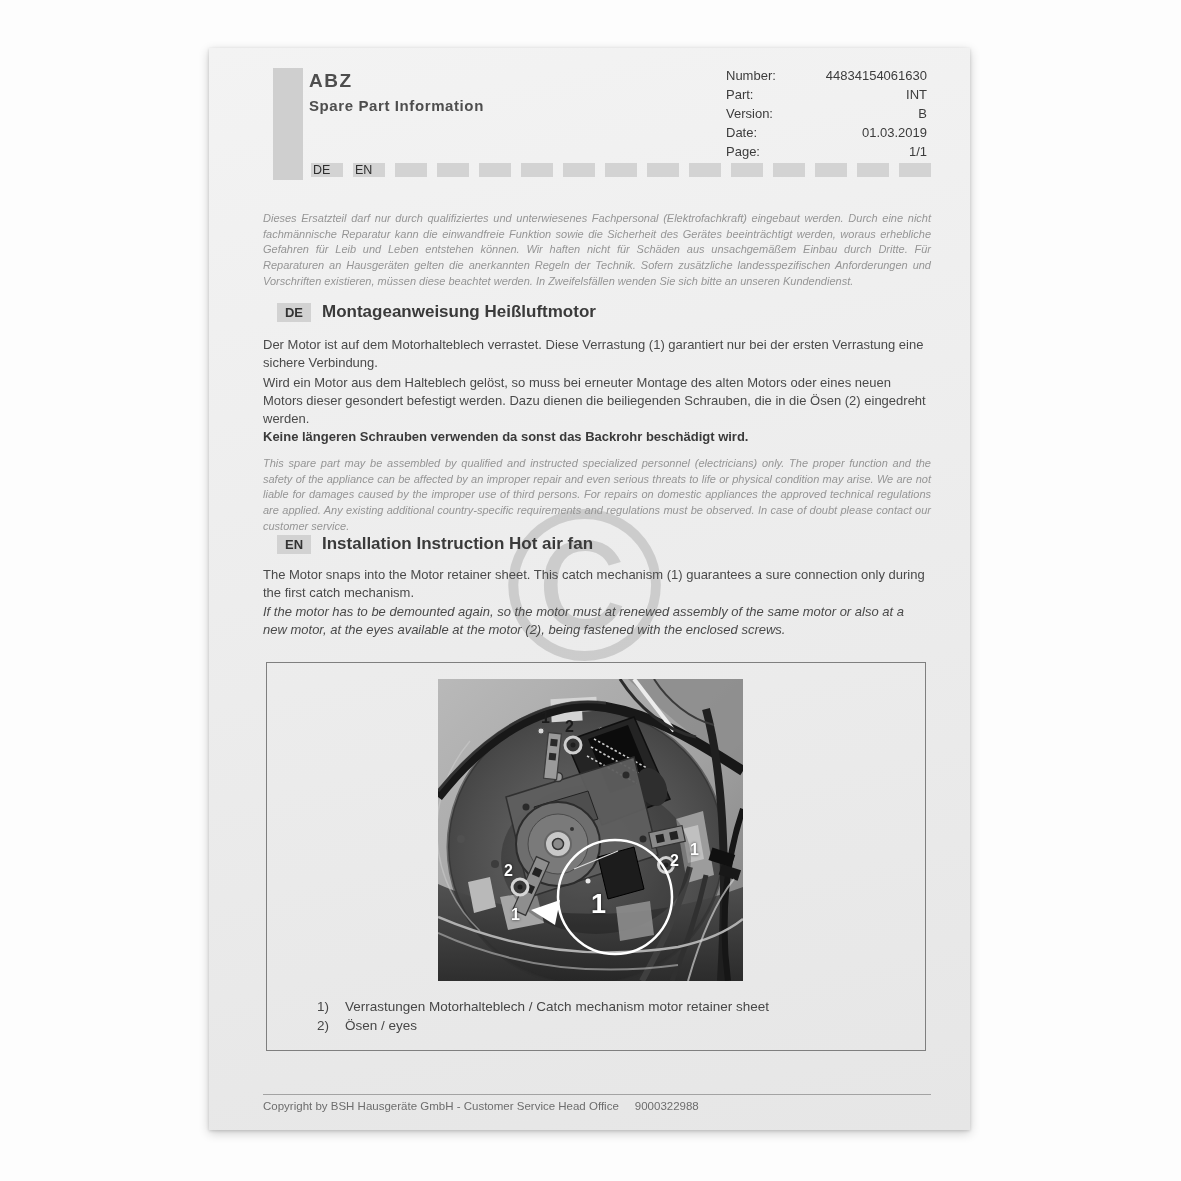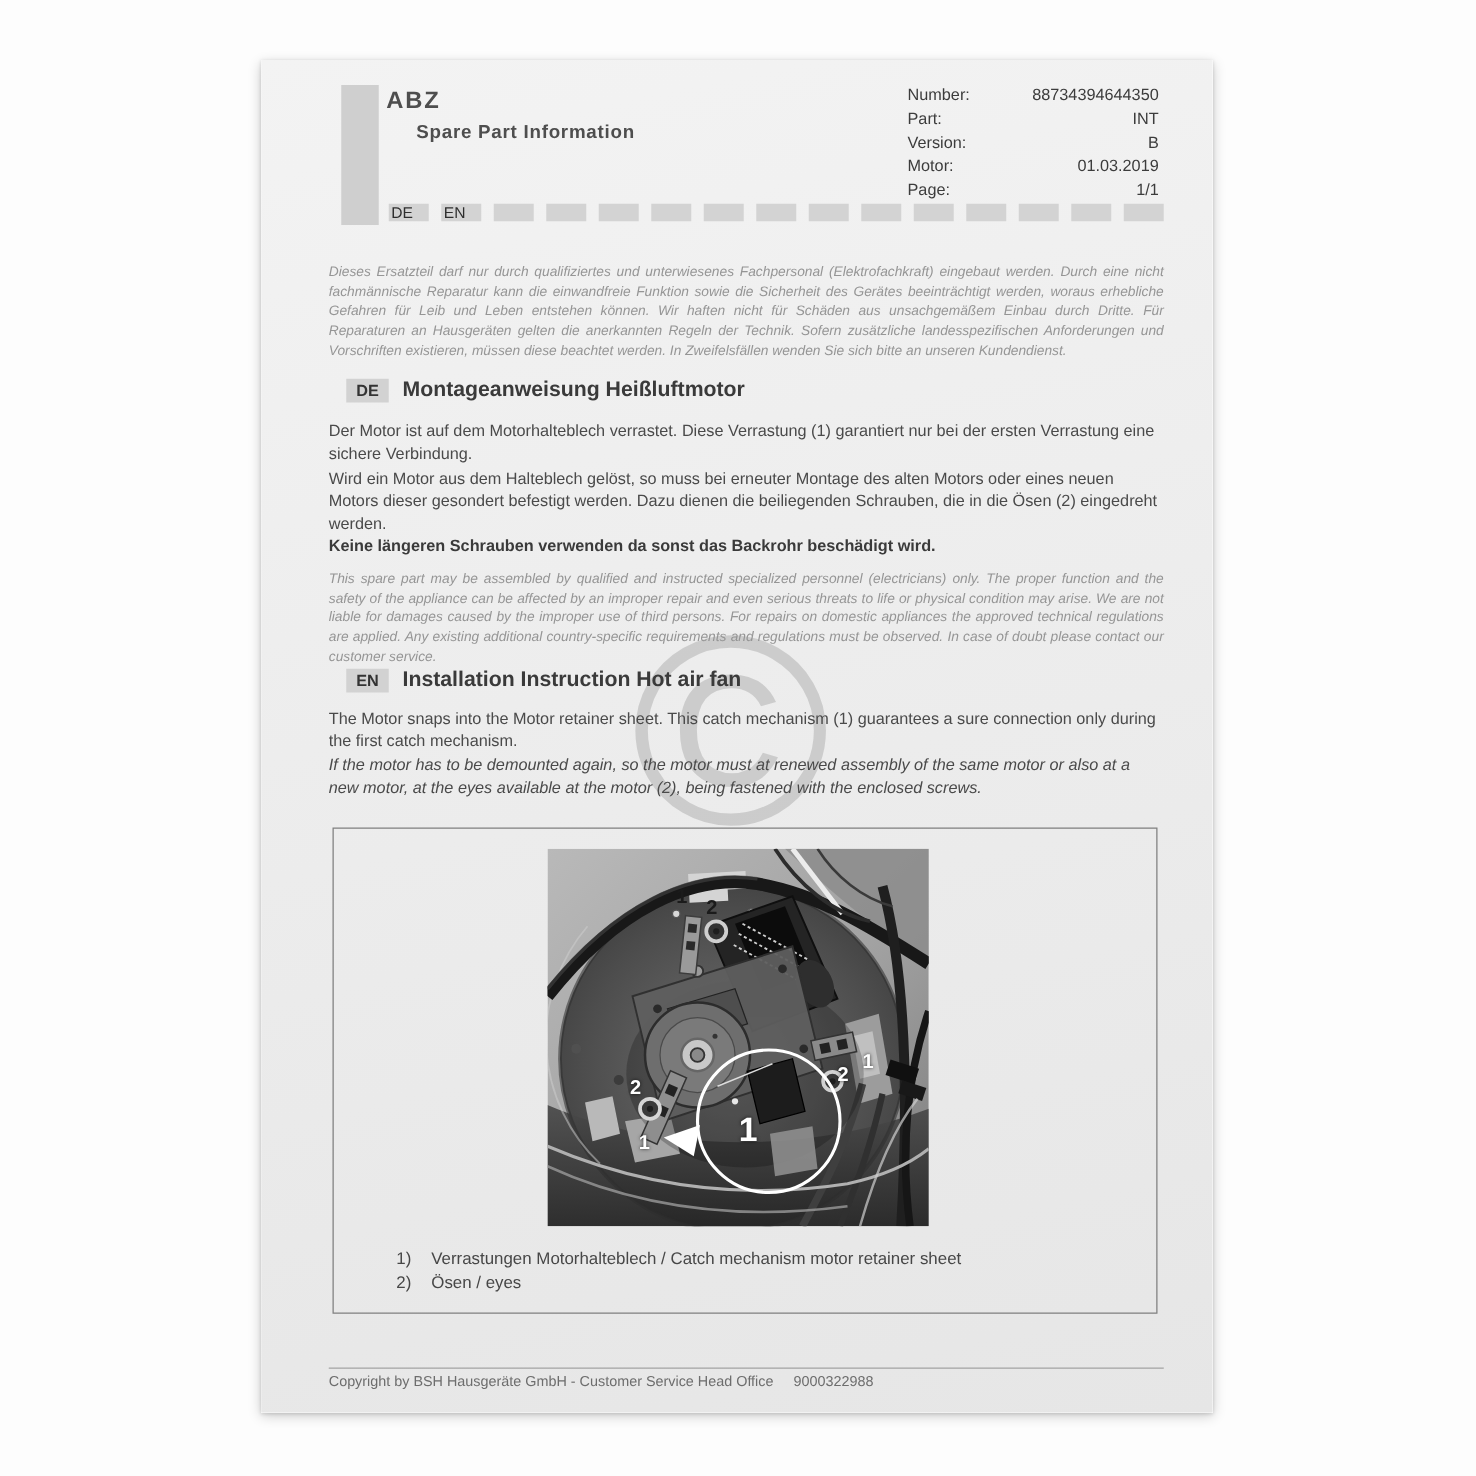--- a/index.html
+++ b/index.html
@@ -13,21 +13,21 @@
 
   .watermark { position:absolute; left:296px; top:428px; width:230px; height:230px;
     font-size:216px; line-height:216px; color:#8a8a8a; opacity:0.32; z-index:1;
     font-family:"Liberation Sans",sans-serif; user-select:none; }
 
   .layer { position:absolute; z-index:2; }
 
   
   .logo-bar { left:64px; top:20px; width:30px; height:112px; background:#cfcfcf; }
   .brand-title { left:100px; top:22px; font-size:19px; font-weight:bold; color:#4e4e4e; letter-spacing:1.5px; }
-  .brand-subtitle { left:100px; top:49px; font-size:15px; font-weight:bold; color:#4e4e4e; letter-spacing:0.6px;margin-left:24px; }
+  .brand-subtitle { left:100px; top:49px; font-size:15px; font-weight:bold; color:#4e4e4e; letter-spacing:0.6px; }
   .meta { left:517px; top:20px; width:201px; }
   .meta-row { display:flex; justify-content:space-between; height:19px; font-size:13px; color:#3c3c3c; }
   .tabs { left:102px; top:115px; display:flex; gap:10px; }
   .tab-cell { width:32px; height:14px; background:#d3d3d3; font-size:12.5px; line-height:14px;
     color:#2e2e2e; padding-left:2px; }
 
   
   .tblock { left:54px; width:668px; color:#4a4a4a; font-size:13px; line-height:18px; }
   .disc { font-size:11px; line-height:15.7px; color:#959595; text-align:justify;font-style:italic; }
   .warn { font-weight:bold; color:#3a3a3a; }
@@ -63,32 +63,32 @@
 
     <div class="watermark">©</div>
 
     <div class="layer logo-bar"></div>
     <div class="layer brand-title">ABZ</div>
     <div class="layer brand-subtitle">Spare Part Information</div>
 
     <div class="layer meta">
       <div class="meta-row">
         <span>Number:</span>
-        <span>88734394644350</span>
+        <span>44834154061630</span>
       </div>
       <div class="meta-row">
         <span>Part:</span>
         <span>INT</span>
       </div>
       <div class="meta-row">
         <span>Version:</span>
         <span>B</span>
       </div>
       <div class="meta-row">
-        <span>Motor:</span>
+        <span>Date:</span>
         <span>01.03.2019</span>
       </div>
       <div class="meta-row">
         <span>Page:</span>
         <span>1/1</span>
       </div>
     </div>
 
     <div class="layer tabs">
       <div class="tab-cell">DE</div>

